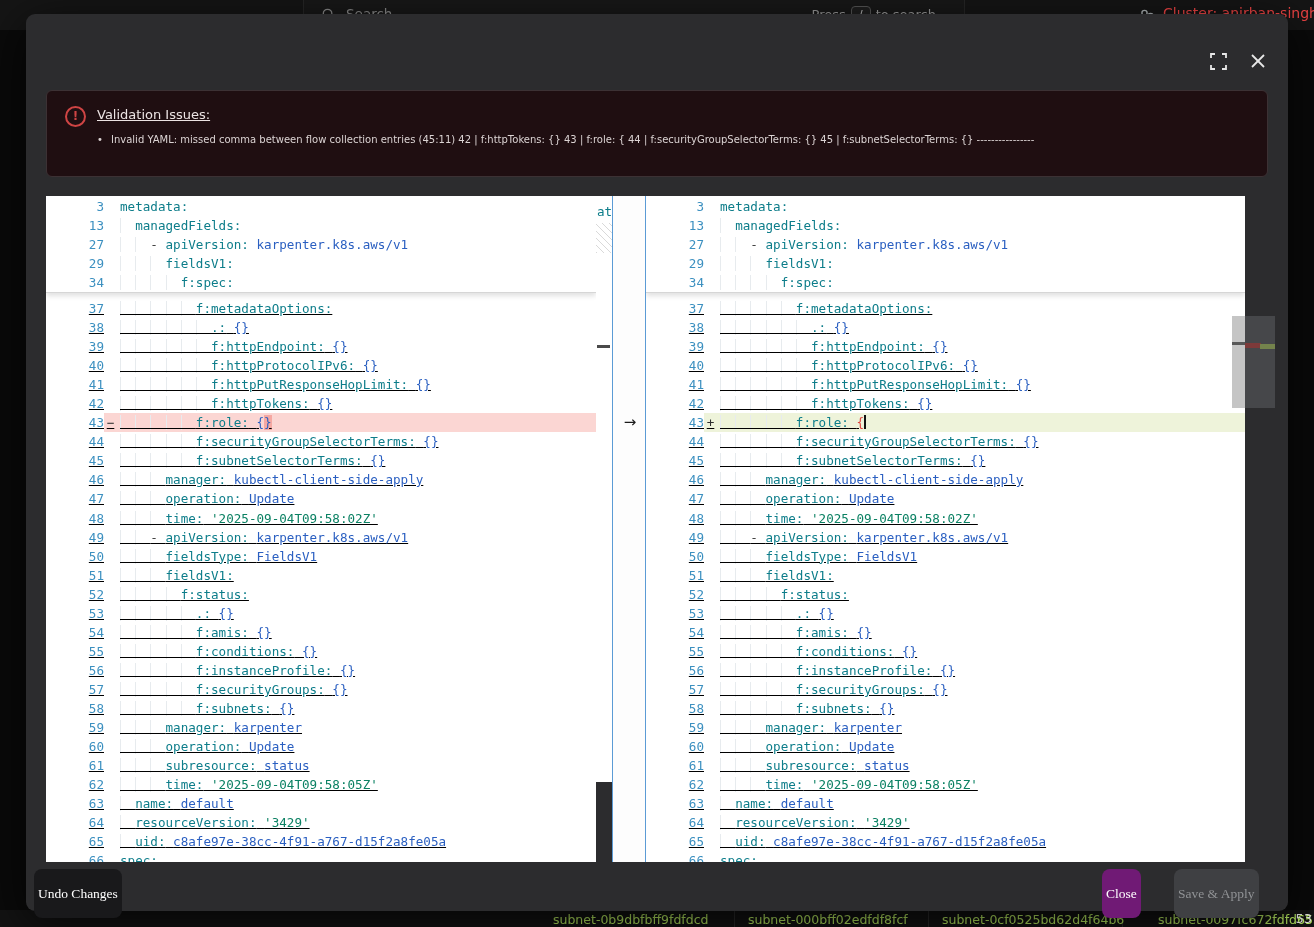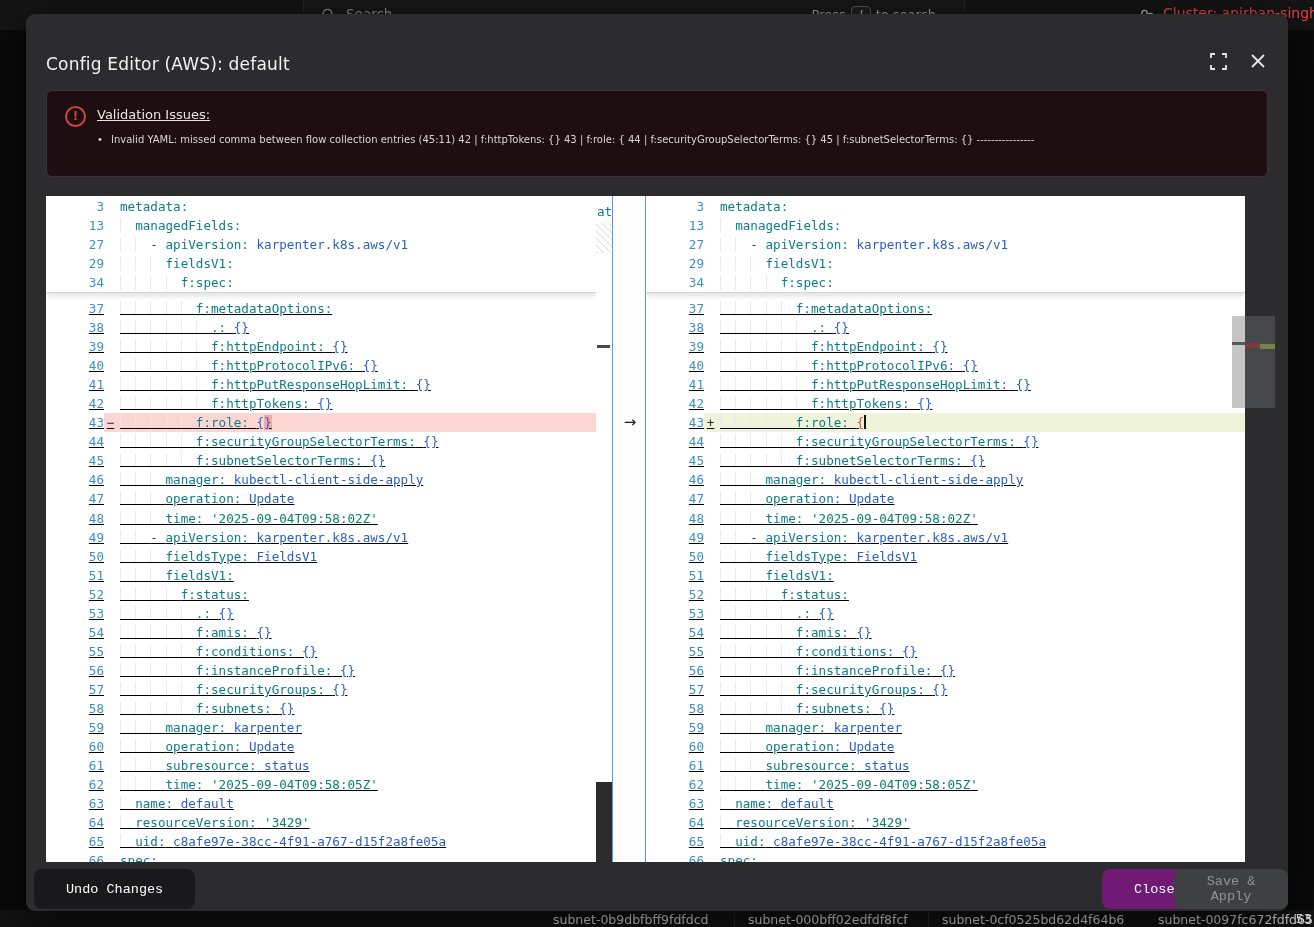--- a/index.html
+++ b/index.html
@@ -12,21 +12,21 @@
         background:#181818;border-left:1px solid #262626;border-right:1px solid #262626;}
   .search-ico{position:absolute;left:18px;top:8px;width:13px;height:13px;}
   .search-lbl{position:absolute;left:42px;top:6px;color:#8a8a8a;font-size:13.5px;}
   .hint{position:absolute;right:28px;top:6px;color:#9a9a9a;font-size:13px;white-space:nowrap;}
   .keycap{display:inline-block;border:1px solid #555;border-radius:4px;padding:0 7px;
         font-size:11.5px;color:#bdbdbd;margin:0 5px;line-height:16px;background:#1f1f1f;}
   .cluster{position:absolute;left:1140px;top:5px;color:#ef4444;font-size:14px;white-space:nowrap;}
   .cluster svg{vertical-align:-3px;margin-right:8px;}
 
   .bottomstrip{position:absolute;left:0;bottom:0;width:1314px;height:17px;background:#131313;}
-  .bcell{position:absolute;top:2px;color:#e5e5e5;font-size:12.5px;white-space:nowrap;}
+  .bcell{position:absolute;top:2px;color:#bef264;font-size:12.5px;white-space:nowrap;}
   .bsep{position:absolute;top:0;height:17px;width:1px;background:#2c2c2c;}
   .corner-val{position:absolute;right:2px;top:1px;color:#e9e9e9;font-size:13px;}
 
   
   .modal{position:absolute;left:26px;top:14px;width:1262px;height:897px;background:#2c2c2e;
          border-radius:9px;box-shadow:0 12px 48px rgba(0,0,0,.75);}
   .m-title{position:absolute;left:20px;top:40px;font-size:17px;color:#f2f2f2;letter-spacing:.2px;}
   .hbtn{position:absolute;top:36px;width:24px;height:24px;cursor:pointer;color:#e8e8e8;}
   .hbtn svg{display:block;margin:3px auto;}
   .hbtn.expand{left:1180px;}
@@ -78,22 +78,22 @@
 
   
   .r-dash{position:absolute;left:1186px;top:146px;width:13px;height:3px;background:#4a4a4a;}
   .r-slider{position:absolute;left:1186px;top:120px;width:13px;height:92px;background:rgba(110,110,110,.40);}
   .ruler{position:absolute;left:1199px;top:0;width:30px;height:666px;}
   .ruler .viewport{position:absolute;left:0;top:120px;width:30px;height:92px;background:#46474a;}
   .ruler .mk-del{position:absolute;left:0;top:147px;width:16px;height:5px;background:#7d3a3a;}
   .ruler .mk-add{position:absolute;left:15px;top:148px;width:15px;height:5px;background:#74834c;}
 
   
-  .fbtn{position:absolute;top:855px;height:40px;border:none;border-radius:8px;padding:0 32px;
-        font-family:Liberation Mono, monospace;font-size:13.5px;cursor:pointer;}
+  .fbtn{position:absolute;top:855px;height:49px;border:none;border-radius:8px;padding:0 4px;
+        font-family:Liberation Serif, serif;font-size:13.5px;cursor:pointer;}
   .fbtn.undo{left:8px;background:#19191b;color:#ffffff;}
   .fbtn.closeb{left:1076px;background:#701a75;color:#ffffff;}
   .fbtn.save{left:1148px;background:#3f4043;color:#909295;cursor:default;}
 </style>
 </head>
 <body>
 
 <div class="page">
 
   <div class="topbar">
@@ -116,21 +116,20 @@
     <div class="bsep" style="left:928px"></div>
     <div class="bsep" style="left:1122px"></div>
     <span class="bcell" style="left:553px">subnet-0b9dbfbff9fdfdcd</span>
     <span class="bcell" style="left:748px">subnet-000bff02edfdf8fcf</span>
     <span class="bcell" style="left:942px">subnet-0cf0525bd62d4f64b6</span>
     <span class="bcell" style="left:1158px">subnet-0097fc672fdfd653</span>
     <span class="corner-val">53</span>
   </div>
 
   <div class="modal">
-    <div class="m-title">Config Editor (AWS): default</div>
     <div class="hbtn expand">
       <svg width="17" height="17" viewBox="0 0 17 17" fill="none" stroke="#e8e8e8" stroke-width="1.8">
         <path d="M1 5 V1 H5"></path>
           <path d="M12 1 H16 V5"></path>
           <path d="M16 12 V16 H12"></path>
           <path d="M5 16 H1 V12"></path>
       </svg>
     </div>
     <div class="hbtn close">
       <svg width="16" height="16" viewBox="0 0 16 16" stroke="#e8e8e8" stroke-width="1.8">

